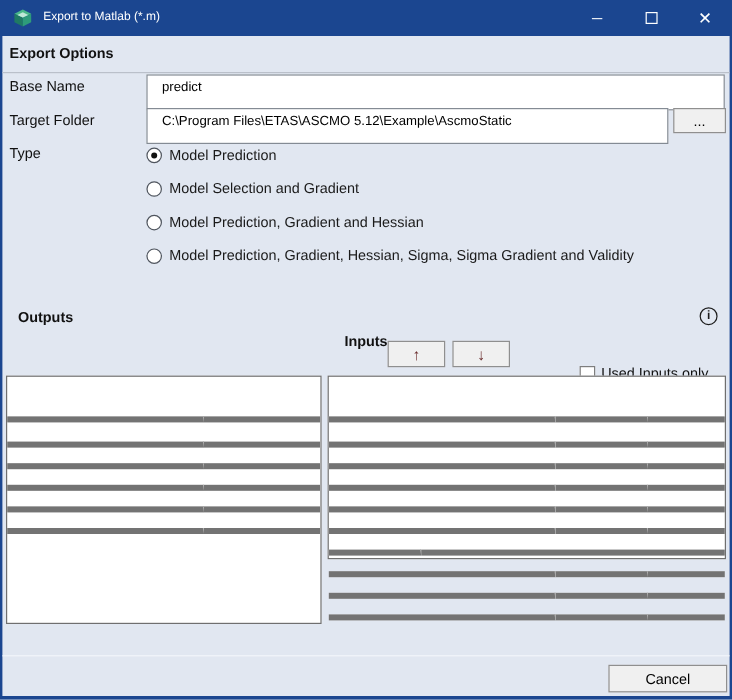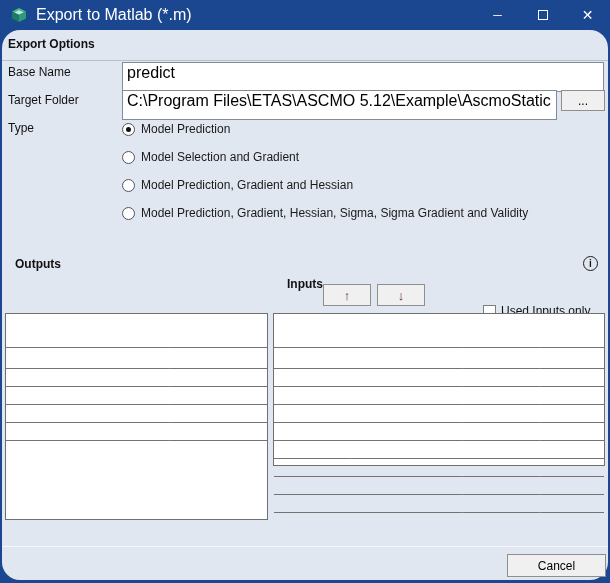--- a/index.html
+++ b/index.html
@@ -4,38 +4,38 @@
 <style>
   * { margin:0; padding:0; box-sizing:border-box; }
   html,body { width:610px; height:583px; }
   body { font-family:"Liberation Sans", sans-serif; font-size:12px; color:#1a1a1a; }
 
   .dialog { position:relative; width:610px; height:583px; background:var(--frame,#1b4690); overflow:hidden; }
 
   
   .titlebar { position:absolute; left:0; top:0; width:610px; height:30px; background:var(--frame,#1b4690); }
   .app-icon { position:absolute; left:11px; top:7px; width:16px; height:16px; }
-  .title-text { position:absolute; left:36px; top:0; height:30px; line-height:30px; color:#ffffff; font-size:16px; }
+  .title-text { position:absolute; left:36px; top:0; height:30px; line-height:30px; color:#ffffff; font-size:10px; }
   .cap { position:absolute; top:0; width:45px; height:30px; display:flex; align-items:center; justify-content:center; color:#fff; }
   .cap-min { right:90px; font-size:12px; }
   .cap-max { right:45px; }
   .cap-close { right:0; font-size:14px; }
   .max-box { width:10px; height:10px; border:1px solid #ffffff; background:transparent; }
 
   
-  .content { position:absolute; left:2px; top:30px; width:606px; height:550px; background:var(--bg,#e1e7f1);border-radius:18px; }
+  .content { position:absolute; left:2px; top:30px; width:606px; height:550px; background:var(--bg,#e1e7f1); }
   .abs { position:absolute; }
   .lbl { font-size:12px; line-height:16px; color:#111; }
   .bold { font-weight:bold; }
 
   .hsep { position:absolute; left:0; width:606px; height:1px; background:#bac0ca; }
   .hsep-footer { background:#f3f6fa; }
 
   .tb-input { position:absolute; height:30px; background:#ffffff; border:1px solid #848b94;
-              font-size:16px; padding:2px 4px; line-height:16px; color:#000; overflow:hidden; white-space:nowrap; }
+              font-size:11px; padding:2px 12px; line-height:16px; color:#000; overflow:hidden; white-space:nowrap; }
 
   .btn { position:absolute; background:#f0f0f0; border:1px solid #8f8f8f; display:flex; align-items:center;
          justify-content:center; font-size:12px; color:#000; cursor:default; }
   .btn-arrow { color:#6b2e2e; font-size:13px; }
 
   
   .radio-row { position:absolute; left:120px; height:16px; display:flex; align-items:center; }
   .radio { width:13px; height:13px; border:1px solid #4f555e; border-radius:50%; background:#fff; position:relative; flex:0 0 auto; }
   .radio.sel::after { content:""; position:absolute; left:3px; top:3px; width:5px; height:5px; background:#111; border-radius:50%; }
   .radio-label { margin-left:6px; white-space:nowrap; }
@@ -47,21 +47,21 @@
   .used-row { position:absolute; display:flex; align-items:center; }
   .used-row .lbl { margin-left:5px; }
 
   .info { width:15px; height:15px; border:1.5px solid #1c1c1c; border-radius:50%; display:flex;
           align-items:center; justify-content:center; font-size:10px; font-weight:bold; color:#1c1c1c; }
 
   
   .tbl { position:absolute; background:#ffffff; border:1px solid #6f6f6f; }
   .trow { display:flex; height:18px; }
   .trow.thead { height:21px; }
-  .tcell { border-right:1px solid #aeaeae; border-bottom:1px solid #737373; display:flex; align-items:center;
+  .tcell { border-right:1px solid #aeaeae; border-bottom:5px solid #737373; display:flex; align-items:center;
            justify-content:center; font-size:12px; overflow:hidden; white-space:nowrap;margin-top:33px; }
   .trow .tcell:last-child { border-right:none; }
   .cell-head, .cell-name { background:#f0f0f0; }
   .cell-cb { background:#ffffff; }
   .cell-num { background:#ffffff; justify-content:flex-start; padding-left:4px; }
 
   .t-out .w0 { width:164px; } .t-out .w1 { flex:1; }
   .t-in  .w0 { width:189px; } .t-in  .w1 { width:77px; } .t-in .w2 { flex:1; }
 </style>
 </head>

